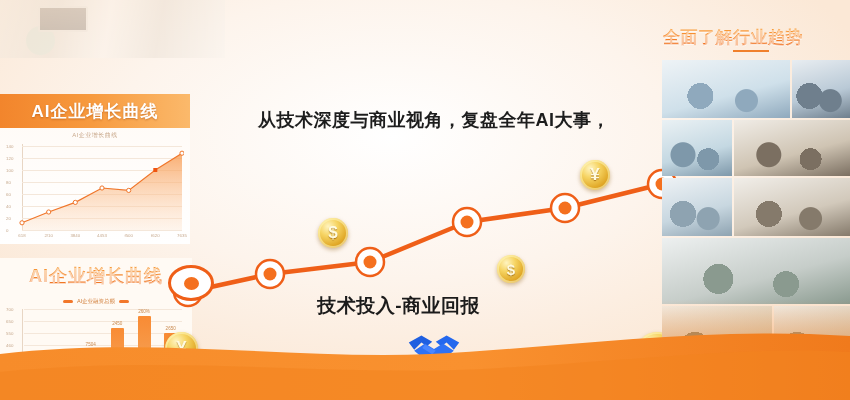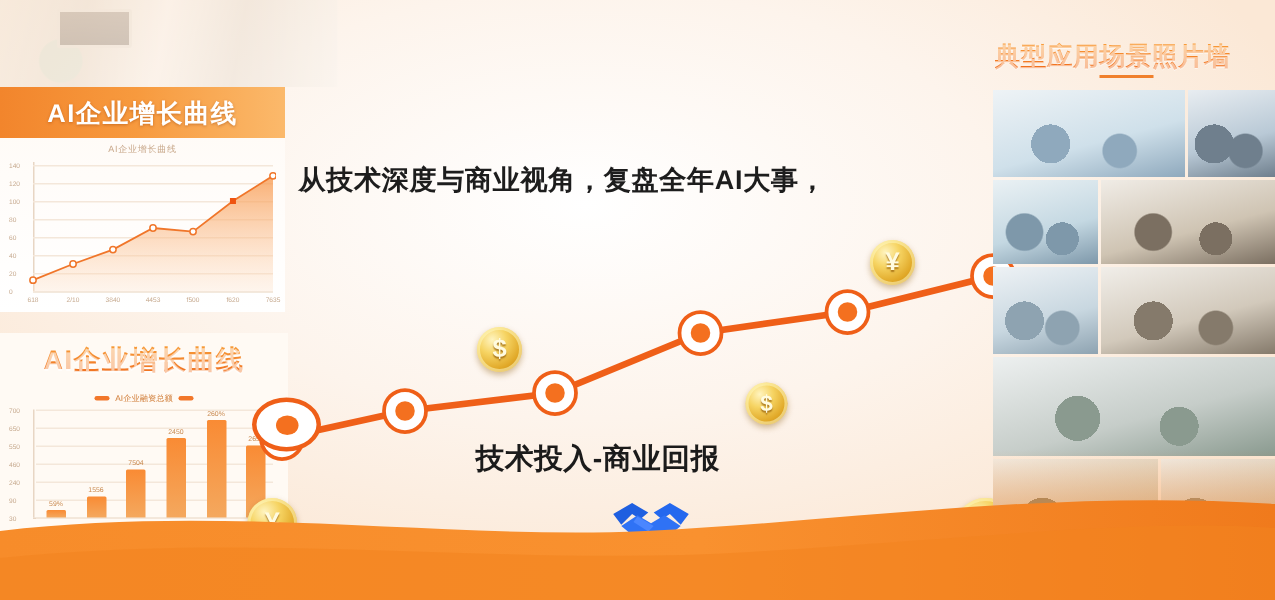--- a/index.html
+++ b/index.html
@@ -18,21 +18,21 @@
   .photo-fade{position:absolute;opacity:.33;filter:saturate(.55);}
   .tl-photo{left:0;top:0;width:225px;height:58px;
     background:
       radial-gradient(circle at 18% 70%,#cfe0c2 0 14px,transparent 15px),
       linear-gradient(100deg,#f6ead9 0%,#ead9c2 25%,#fdf7ef 48%,#e8d6bf 70%,#fbf3e8 100%);
   }
   .tl-photo:after{content:"";position:absolute;left:38px;top:6px;width:46px;height:22px;
     background:linear-gradient(#8a6a4a,#6b4f35);border:2px solid #e9dcc8;border-radius:2px;opacity:.8;}
 
   
-  .card{position:absolute;left:0;background:#fff;overflow:hidden;}
+  .card{position:absolute;left:0;background:#fff;overflow:hidden;margin-top:36px;}
 
   .card-line{top:58px;width:190px;height:150px;
     background:linear-gradient(180deg,#fffaf5 0%,#fff 100%);}
   .card-bar{top:222px;width:192px;height:140px;background:#fffaf4;}
 
   .card-head{height:34px;display:flex;align-items:center;justify-content:center;
     background:linear-gradient(90deg,#f2852c 0%,#f79a3e 48%,#fbb96b 100%);}
   .card-head span{color:#fff;font-size:17px;font-weight:bold;letter-spacing:1px;
     text-shadow:0 1px 2px rgba(150,60,0,.45);}
 
@@ -66,21 +66,21 @@
   .title{position:absolute;left:198px;top:25px;display:flex;align-items:center;gap:2px;}
   .title .big{font-size:53px;font-weight:bold;line-height:1;letter-spacing:-1px;
     background:linear-gradient(180deg,#fba13c 0%,#f26a18 46%,#e8380d 100%);
     -webkit-background-clip:text;background-clip:text;color:transparent;
     filter:drop-shadow(2px 3px 0 rgba(210,60,10,.30));}
   .title .boxed{font-size:42px;font-weight:bold;color:#fff;line-height:1;
     background:linear-gradient(150deg,#fb8c2a 0%,#f25a15 55%,#e2290a 100%);
     border-radius:8px;padding:6px 5px 8px 5px;margin-left:4px;
     box-shadow:2px 3px 0 rgba(200,55,10,.28);}
 
-  .subtitle{position:absolute;left:199px;top:108px;width:470px;text-align:left;
+  .subtitle{position:absolute;left:199px;top:108px;width:470px;text-align:center;
     font-size:18px;font-weight:bold;color:#1d1d1d;letter-spacing:.5px;}
   .pill{position:absolute;left:316px;top:148px;
     border:2.5px solid #141414;border-radius:22px;padding:5px 22px;
     font-size:18px;font-weight:bold;color:#141414;letter-spacing:1px;background:transparent;}
 
   
   .growth{position:absolute;left:160px;top:150px;width:540px;height:170px;}
   .growth svg{position:absolute;left:0;top:0;}
   .growth-label{position:absolute;left:180px;top:293px;width:300px;text-align:right;
     font-size:19px;font-weight:bold;color:#1b1b1b;letter-spacing:.5px;}
@@ -269,21 +269,21 @@
   </div>
 
   <div id="coins">
       <div class="coin" style="left:580px;top:160px;width:30px;height:30px;font-size:17px">¥</div>
       <div class="coin" style="left:318px;top:218px;width:30px;height:30px;font-size:17px">$</div>
       <div class="coin" style="left:497px;top:255px;width:28px;height:28px;font-size:15px">$</div>
       <div class="coin" style="left:165px;top:332px;width:33px;height:33px;font-size:18px">¥</div>
       <div class="coin" style="left:636px;top:332px;width:42px;height:42px;font-size:23px">$</div>
     </div>
 
-  <div class="wall-title">典型应用场景照片墙</div>
+  <div class="wall-title">全面了解行业趋势</div>
   <div class="wall-rule"></div>
   <div class="wall" id="wall">
       <div class="ph" style="left:0px;top:0px;width:128px;height:58px">
         <div class="sky" style="background:radial-gradient(circle at 30% 62%, #8fa9bd 0 13px, transparent 13px),radial-gradient(circle at 66% 70%, #8fa9bd 0 11px, transparent 12px),linear-gradient(165deg, #eef3f6 0%, #cfe0ea 58%, #8fa9bd 100%)"></div>
       </div>
       <div class="ph" style="left:130px;top:0px;width:58px;height:58px">
         <div class="sky" style="background:radial-gradient(circle at 30% 62%, #6f7f8d 0 13px, transparent 13px),radial-gradient(circle at 66% 70%, #6f7f8d 0 11px, transparent 12px),linear-gradient(165deg, #e8edf1 0%, #b9c9d6 58%, #6f7f8d 100%)"></div>
       </div>
       <div class="ph" style="left:0px;top:60px;width:70px;height:56px">
         <div class="sky" style="background:radial-gradient(circle at 30% 62%, #7e98aa 0 12px, transparent 13px),radial-gradient(circle at 66% 70%, #7e98aa 0 11px, transparent 11px),linear-gradient(165deg, #eaf1f4 0%, #c4d8e2 58%, #7e98aa 100%)"></div>

